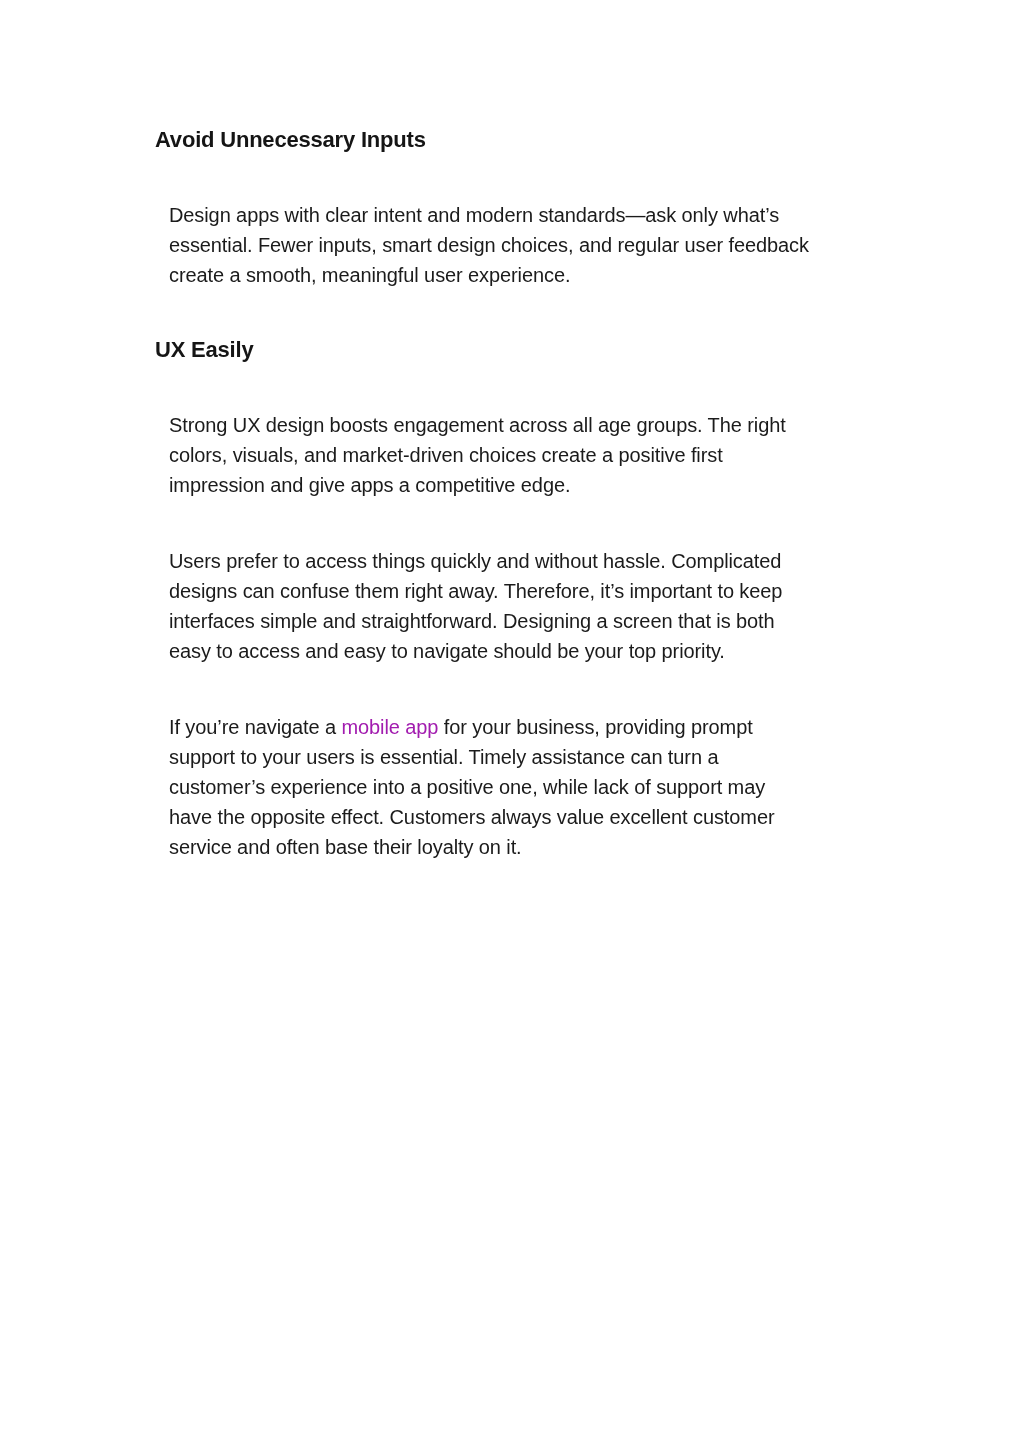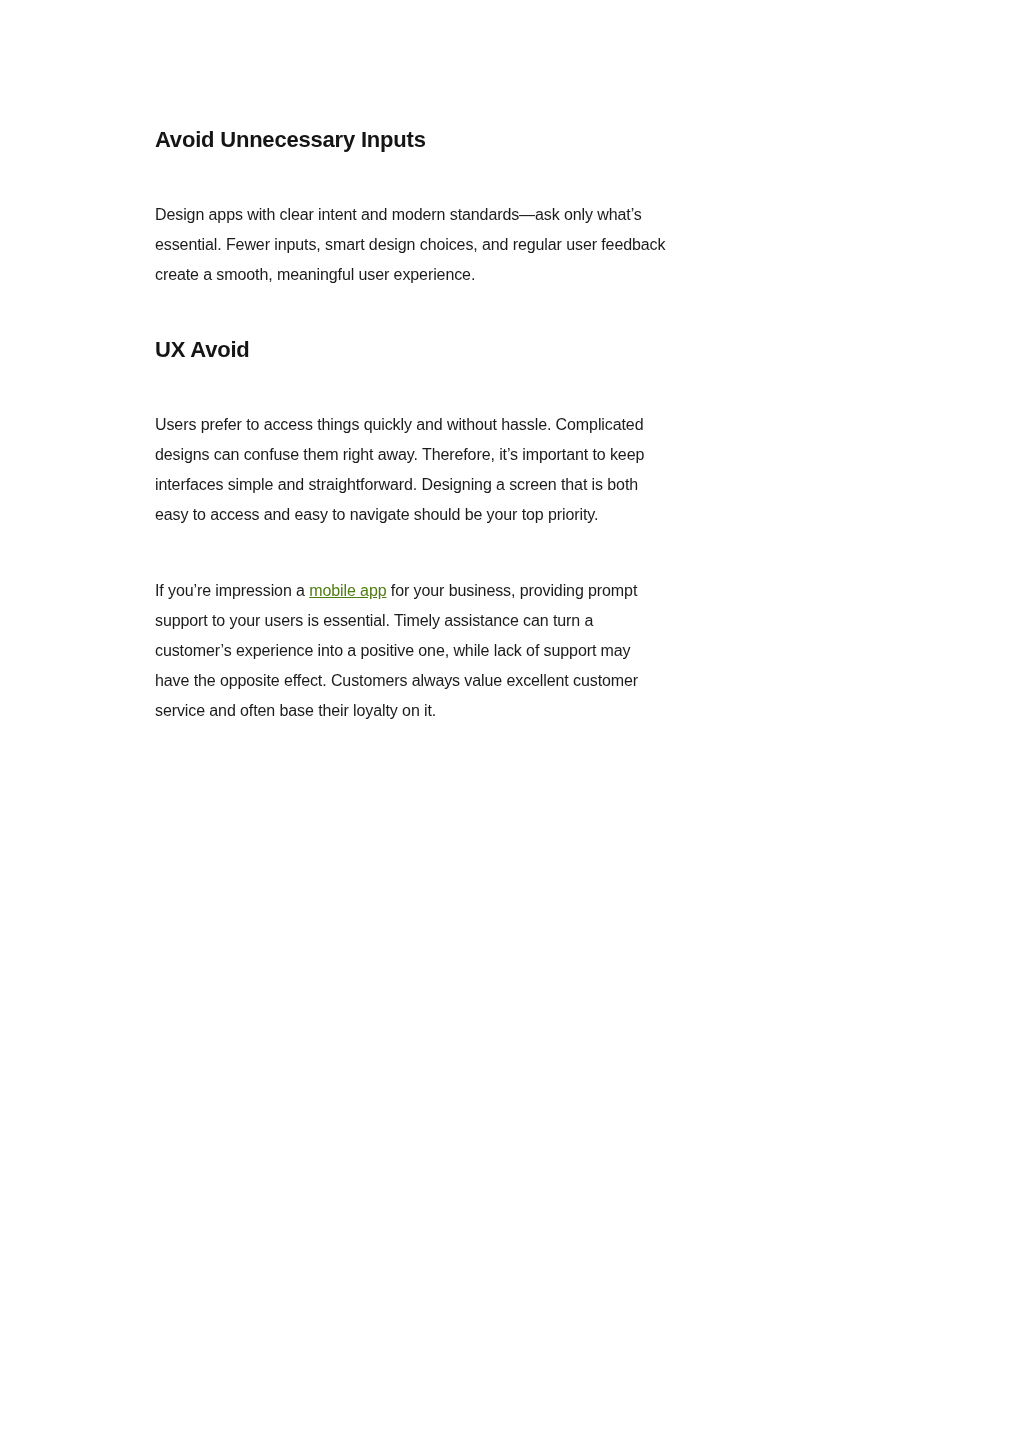--- a/index.html
+++ b/index.html
@@ -27,58 +27,60 @@
   }
   .section-heading {
     font-size: 22px;
     font-weight: bold;
     line-height: 28px;
     color: #151515;
     margin: 0 0 46px 0;
     letter-spacing: -0.2px;
   }
   .section-body {
-    font-size: 16px;
+    font-size: 20px;
     line-height: 30px;
     color: #1b1b1b;
-    margin: 0 0 46px 0;
+    margin: 0 0 46px 14px;
     max-width: 762px;
     white-space: pre-line;
     letter-spacing: -0.1px;
   }
   .inline-link {
-    color: #4d7c0f;
-    text-decoration: underline;
+    color: #a21caf;
     cursor: pointer;
   }
 </style>
 </head>
 <body>
 
 <div class="page">
 
   <section class="doc-section">
     <h2 class="section-heading">Avoid Unnecessary Inputs</h2>
     <p class="section-body">Design apps with clear intent and modern standards—ask only what’s
 essential. Fewer inputs, smart design choices, and regular user feedback
 create a smooth, meaningful user experience.</p>
   </section>
 
   <section class="doc-section">
-    <h2 class="section-heading">UX Avoid</h2>
+    <h2 class="section-heading">UX Easily</h2>
+    <p class="section-body">Strong UX design boosts engagement across all age groups. The right
+colors, visuals, and market-driven choices create a positive first
+impression and give apps a competitive edge.</p>
   </section>
 
   <section class="doc-section">
     <p class="section-body">Users prefer to access things quickly and without hassle. Complicated
 designs can confuse them right away. Therefore, it’s important to keep
 interfaces simple and straightforward. Designing a screen that is both
 easy to access and easy to navigate should be your top priority.</p>
   </section>
 
   <section class="doc-section">
-    <p class="section-body"><span>If you’re impression a </span><a class="inline-link">mobile app</a><span> for your business, providing prompt
+    <p class="section-body"><span>If you’re navigate a </span><a class="inline-link">mobile app</a><span> for your business, providing prompt
 support to your users is essential. Timely assistance can turn a
 customer’s experience into a positive one, while lack of support may
 have the opposite effect. Customers always value excellent customer
 service and often base their loyalty on it.</span></p>
   </section>
 
 </div>
 
 </body></html>

